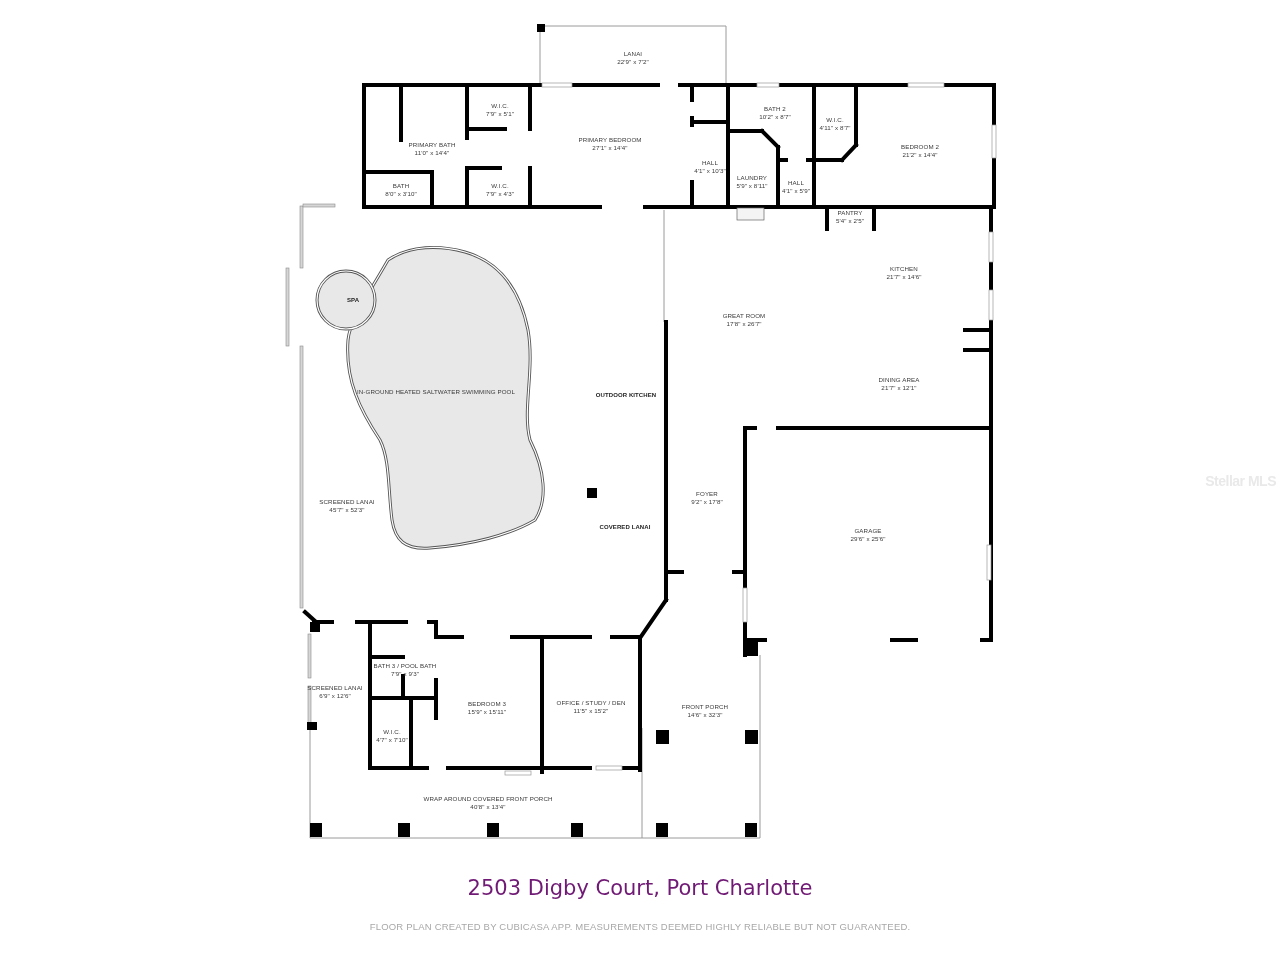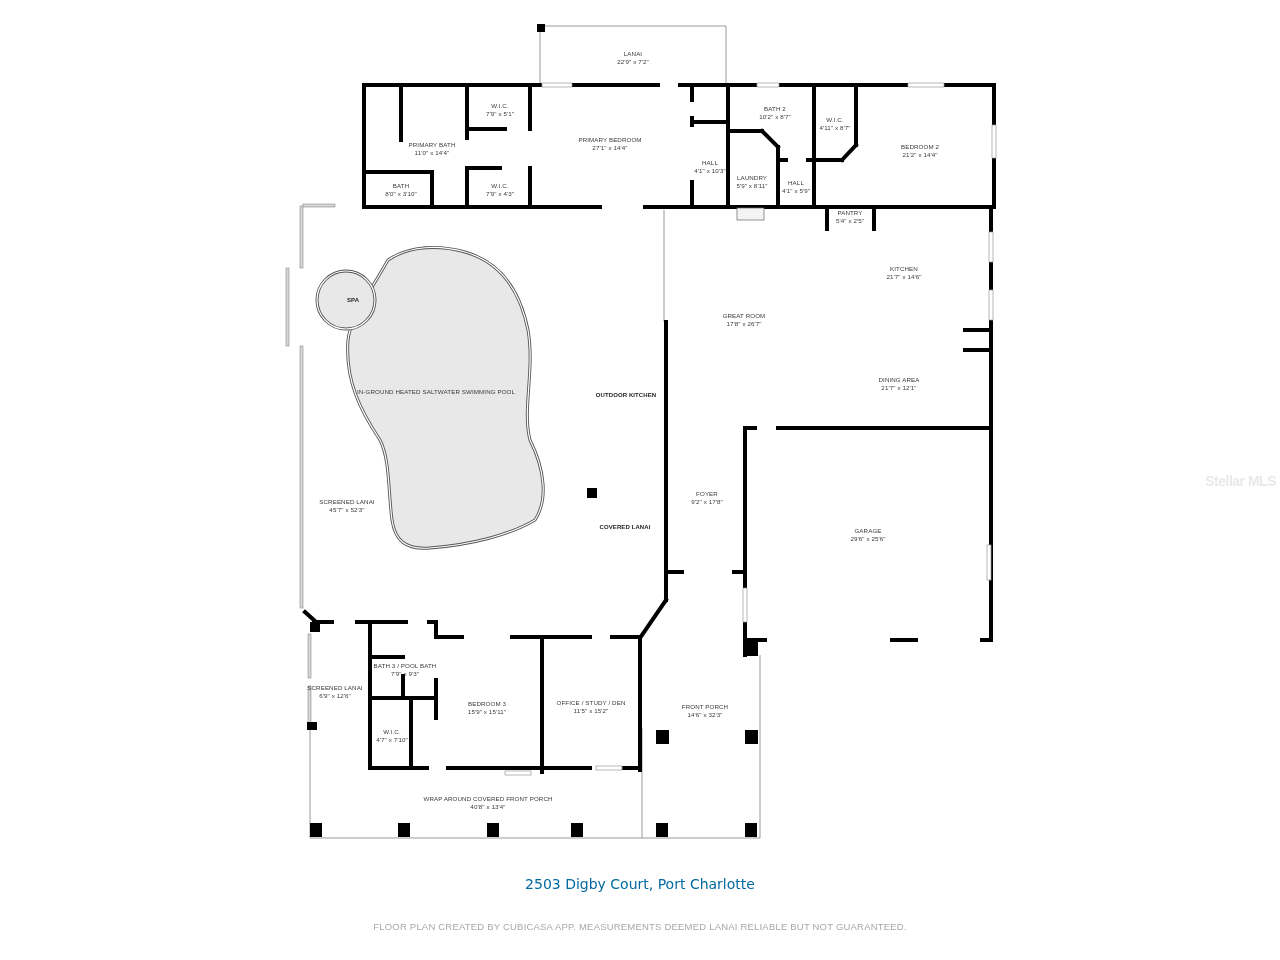--- a/index.html
+++ b/index.html
@@ -1,21 +1,21 @@
 <!DOCTYPE html>
 <html><head>
 <meta charset="utf-8">
 <style>
   html, body { margin:0; padding:0; background:#ffffff; }
   body { width:1280px; height:960px; position:relative; overflow:hidden; font-family:"Liberation Sans", sans-serif; }
   #plan { position:absolute; left:0; top:0; width:1280px; height:960px; }
   .lbl { position:absolute; transform:translate(-50%,-50%); text-align:center; color:#3a3a3a; font-size:6.2px; line-height:8px; white-space:nowrap; letter-spacing:0.1px; }
   .lbl .nm, .lbl .dm { display:block; }
   .lbl.bold { color:#222; font-weight:bold; font-size:6px; }
-  .title { position:absolute; left:0; width:1280px; top:876px; text-align:center; font-size:14px; color:#0369a1; font-family:"DejaVu Sans", sans-serif; }
+  .title { position:absolute; left:0; width:1280px; top:876px; text-align:center; font-size:21px; color:#701a75; font-family:"DejaVu Sans", sans-serif; }
   .disclaimer { position:absolute; left:0; width:1280px; top:921px; text-align:center; font-size:9.5px; color:#a8a8a8; letter-spacing:0.2px; }
   .watermark { position:absolute; right:4px; top:473px; font-size:14px; font-weight:bold; color:#e9e9e9; letter-spacing:-0.5px; }
 </style>
 </head>
 <body>
 
 <svg id="plan" viewBox="0 0 1280 960" xmlns="http://www.w3.org/2000/svg">
 
   <g stroke="#9a9a9a" stroke-width="1" fill="none">
     <polyline points="540,84 540,26 726,26 726,84"></polyline>
@@ -270,14 +270,14 @@
 <div class="lbl" style="left:705px;top:711px">
     <span class="nm">FRONT PORCH</span>
     <span class="dm">14'6" x 32'3"</span>
   </div>
 <div class="lbl" style="left:488px;top:803px">
     <span class="nm">WRAP AROUND COVERED FRONT PORCH</span>
     <span class="dm">40'8" x 13'4"</span>
   </div>
 
 <div class="title">2503 Digby Court, Port Charlotte</div>
-<div class="disclaimer">FLOOR PLAN CREATED BY CUBICASA APP. MEASUREMENTS DEEMED LANAI RELIABLE BUT NOT GUARANTEED.</div>
+<div class="disclaimer">FLOOR PLAN CREATED BY CUBICASA APP. MEASUREMENTS DEEMED HIGHLY RELIABLE BUT NOT GUARANTEED.</div>
 <div class="watermark">Stellar MLS</div>
 
 </body></html>

